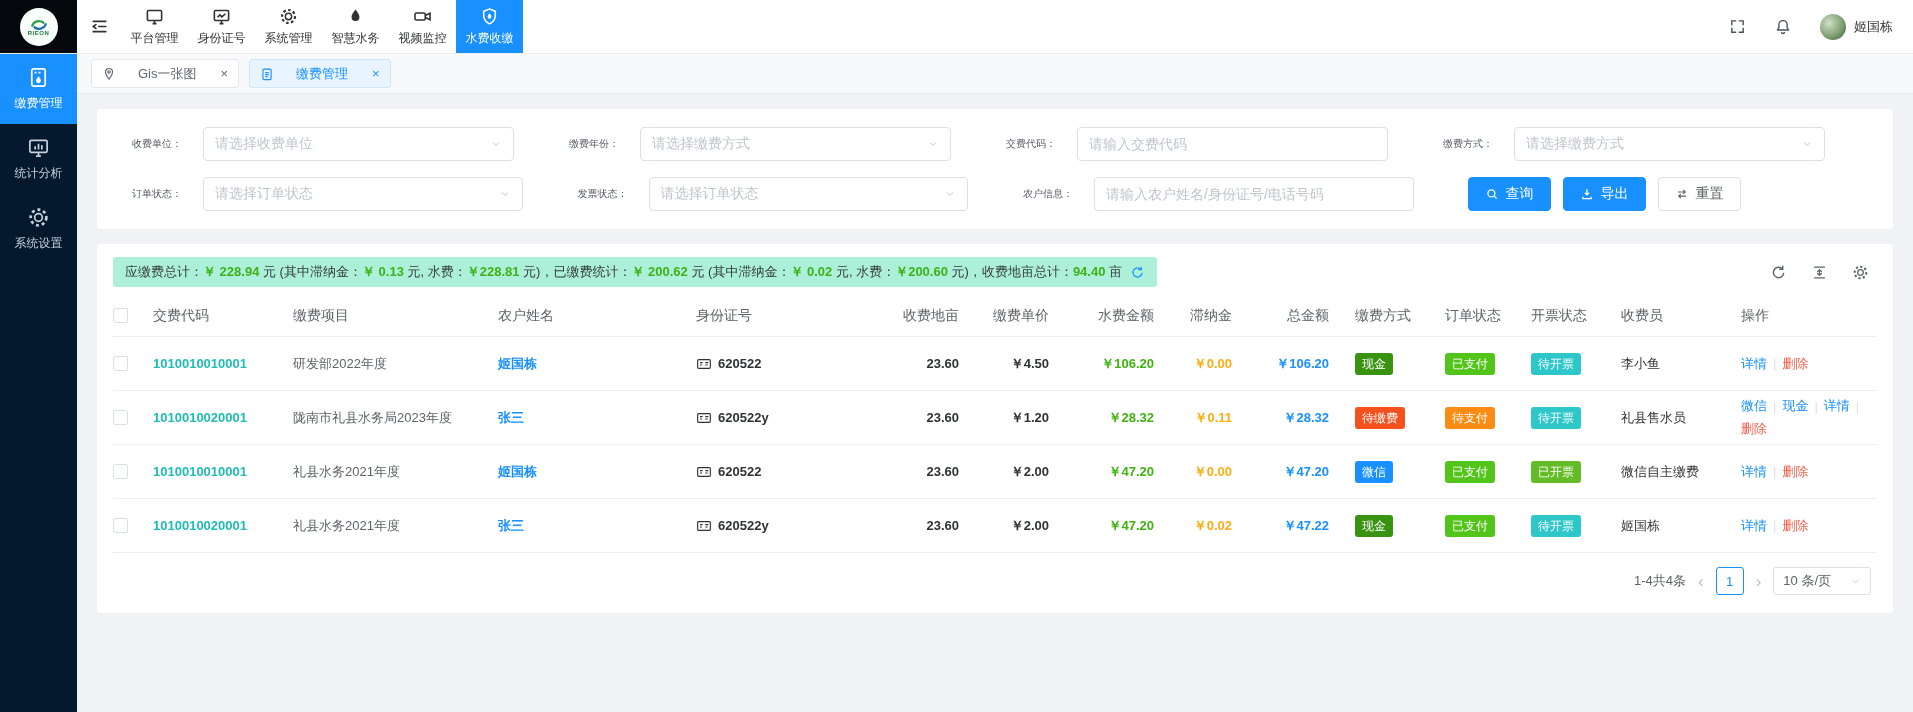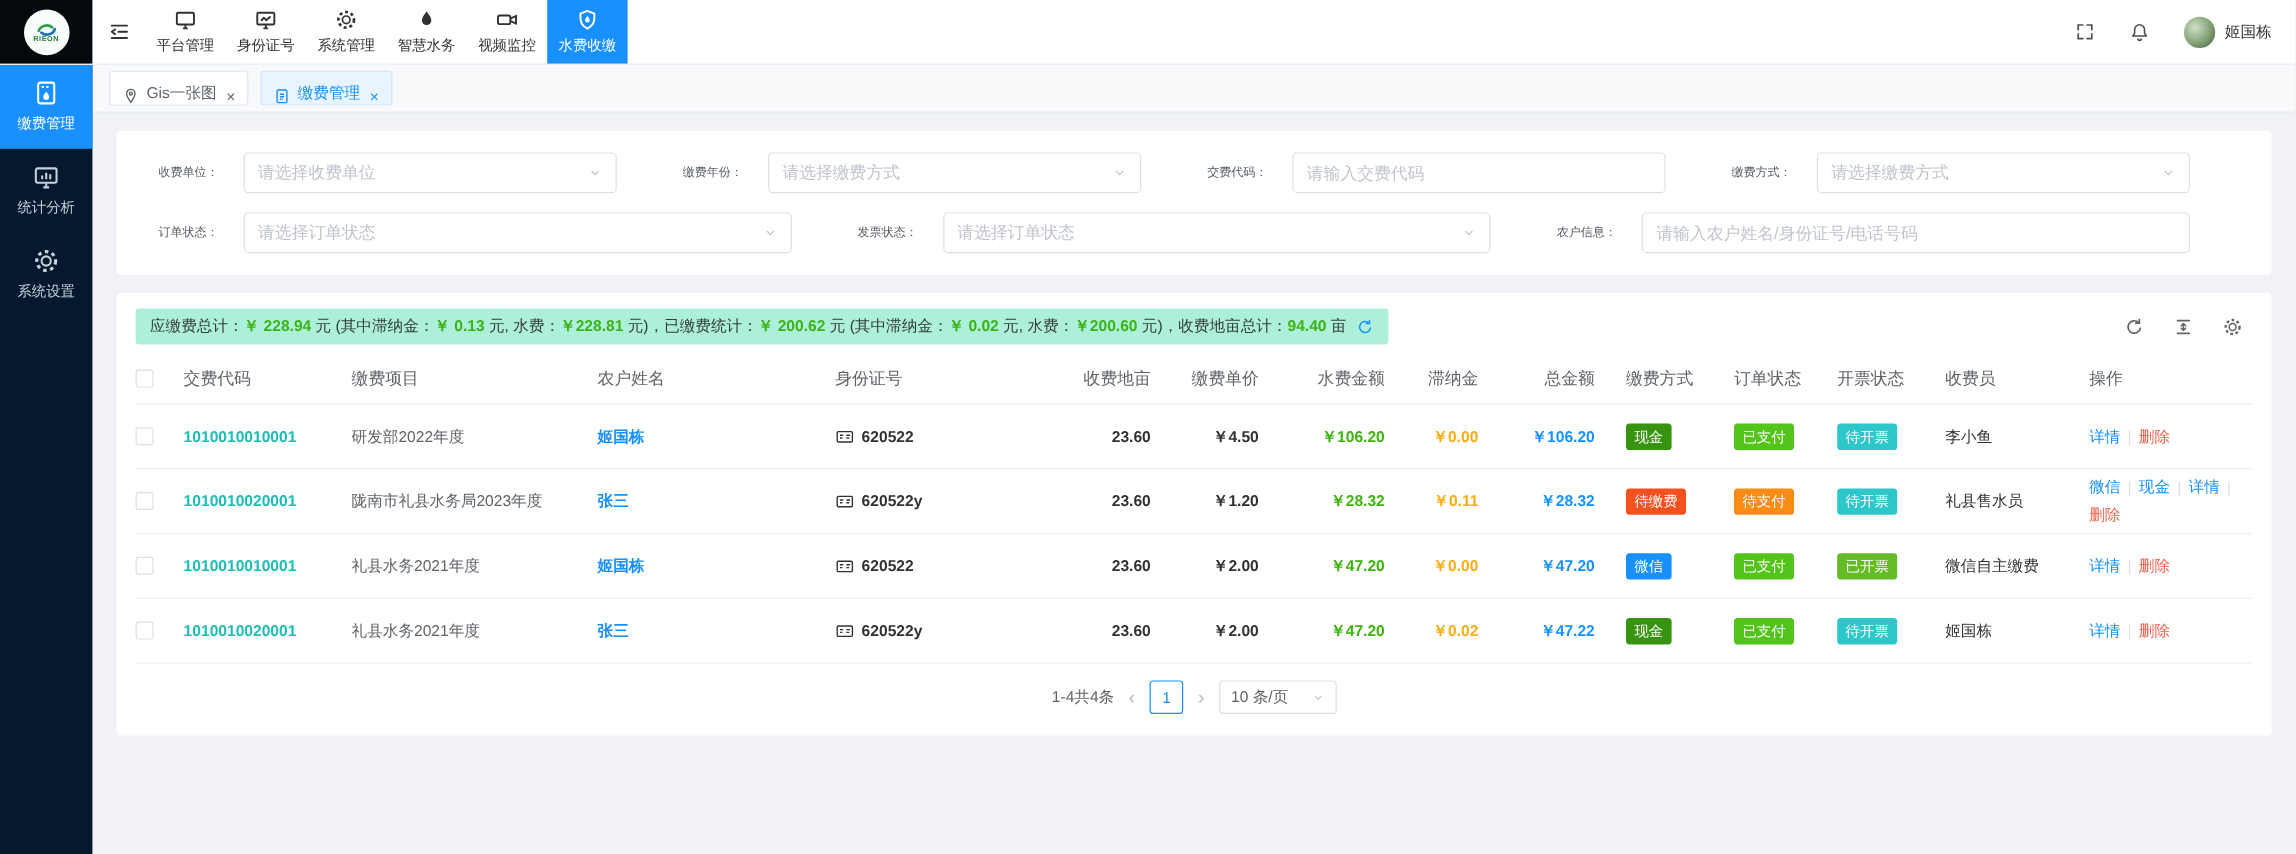--- a/index.html
+++ b/index.html
@@ -22,21 +22,21 @@
   .username { font-size:13px; color:#303133; }
 
   
   .sidebar { position:absolute; left:0; top:54px; bottom:0; width:77px; background:#04192e; z-index:10; }
   .side-item { height:70px; display:flex; flex-direction:column; align-items:center; justify-content:center; gap:6px; font-size:12px; color:#c6d1db; cursor:pointer; }
   .side-item.active { background:#1890ff; color:#fff; }
 
   
   .main { position:absolute; left:77px; top:54px; right:0; bottom:0; background:#f0f2f5; overflow:hidden; }
   .tabstrip { height:40px; background:#f7f9fb; border-bottom:1px solid #e6e9ee; display:flex; align-items:center; gap:10px; padding-left:14px; }
-  .tab { height:29px; display:inline-flex; align-items:flex-end; gap:6px; padding:0 10px; background:#fff; border:1px solid #e4e7ed; border-radius:3px; font-size:13px; color:#5f6670; cursor:pointer; }
+  .tab { height:29px; display:inline-flex; align-items:center; gap:22px; padding:0 10px; background:#fff; border:1px solid #e4e7ed; border-radius:3px; font-size:13px; color:#5f6670; cursor:pointer; }
   .tab.active { background:#e8f4ff; border-color:#cfe6fb; color:#1890ff; }
   .tab .close { font-size:13px; line-height:1; margin-left:2px; }
 
   .content { padding:15px 20px; }
   .card { background:#fff; border-radius:4px; }
 
   
   .filter-card { padding:18px 24px 2px; }
   .filter-row { display:flex; margin-bottom:16px; }
   .field { flex:1; display:flex; align-items:center; padding-right:44px; min-width:0; }
@@ -87,21 +87,21 @@
   .num { font-weight:bold; color:#303133; }
   .water { color:#3eb30e; font-weight:bold; }
   .late { color:#faad14; font-weight:bold; }
   .total { color:#1890ff; font-weight:bold; }
   .badge { display:inline-block; color:#fff; font-size:12px; line-height:1; padding:5px 7px; border-radius:3px; }
   .lnk { cursor:pointer; white-space:nowrap; }
   .lnk.blue { color:#1890ff; }
   .lnk.red { color:#f5604b; }
   .sep { color:#dcdfe6; margin:0 6px; }
 
-  .pager { display:flex; justify-content:center; align-items:center; gap:12px; padding:14px 6px 10px; font-size:13px; color:#606266; }
+  .pager { display:flex; justify-content:flex-end; align-items:center; gap:12px; padding:14px 6px 10px; font-size:13px; color:#606266; }
   .pg-arrow { color:#b4bccc; font-size:17px; line-height:1; cursor:pointer; }
   .page-num { min-width:28px; height:28px; border:1px solid #1890ff; border-radius:3px; color:#1890ff; display:flex; align-items:center; justify-content:center; background:#fff; cursor:pointer; }
   .size-select { height:28px; border:1px solid #dcdfe6; border-radius:3px; background:#fff; display:flex; align-items:center; gap:19px; padding:0 9px; color:#606266; cursor:pointer; }
 </style>
 </head>
 <body>
 
 <div class="topbar">
   <div class="logo-block">
     <div class="logo-c">
@@ -306,20 +306,41 @@
             <span class="arr">
                 <svg width="12" height="12" viewBox="0 0 24 24" fill="none" stroke="currentColor" stroke-width="2">
                   <path d="M6 9l6 6 6-6"></path>
                 </svg>
               </span>
           </div>
         </div>
         <div class="field">
           <label>农户信息：</label>
           <input class="control" placeholder="请输入农户姓名/身份证号/电话号码" style="">
+        </div>
+        <div class="btn-zone">
+          <span class="btn primary">
+            <svg width="14" height="14" viewBox="0 0 24 24" fill="none" stroke="currentColor" stroke-width="2.2">
+                <circle cx="11" cy="11" r="6"></circle>
+                <path d="M15.6 15.6L20 20"></path>
+              </svg>
+            <span>查询</span>
+          </span>
+          <span class="btn primary">
+            <svg width="14" height="14" viewBox="0 0 24 24" fill="none" stroke="currentColor" stroke-width="2.2">
+                <path d="M12 4v9M8.5 9.8L12 13.3l3.5-3.5M5 16.5V20h14v-3.5"></path>
+              </svg>
+            <span>导出</span>
+          </span>
+          <span class="btn default">
+            <svg width="14" height="14" viewBox="0 0 24 24" fill="none" stroke="currentColor" stroke-width="2">
+                <path d="M5 8.5h12.5M14.2 5.2L17.5 8.5l-3.3 3.3M19 15.5H6.5M9.8 12.2L6.5 15.5l3.3 3.3"></path>
+              </svg>
+            <span>重置</span>
+          </span>
         </div>
       </div>
     </div>
 
     <div class="card table-card">
       <div class="table-toolbar">
         <div class="summary-strip">
           <span id="summary-segments"><span class="seg d">应缴费总计：</span><span class="seg g">￥ 228.94</span><span class="seg d"> 元 </span><span class="seg d">(其中滞纳金：</span><span class="seg g">￥ 0.13</span><span class="seg d"> 元, </span><span class="seg d">水费：</span><span class="seg g">￥228.81</span><span class="seg d"> 元)，</span><span class="seg d">已缴费统计：</span><span class="seg g">￥ 200.62</span><span class="seg d"> 元 </span><span class="seg d">(其中滞纳金：</span><span class="seg g">￥ 0.02</span><span class="seg d"> 元, </span><span class="seg d">水费：</span><span class="seg g">￥200.60</span><span class="seg d"> 元)，</span><span class="seg d">收费地亩总计：</span><span class="seg g">94.40</span><span class="seg d"> 亩</span></span>
           <span class="summary-refresh">
             <svg width="15" height="15" viewBox="0 0 24 24" fill="none" stroke="currentColor" stroke-width="2" stroke-linecap="round">

